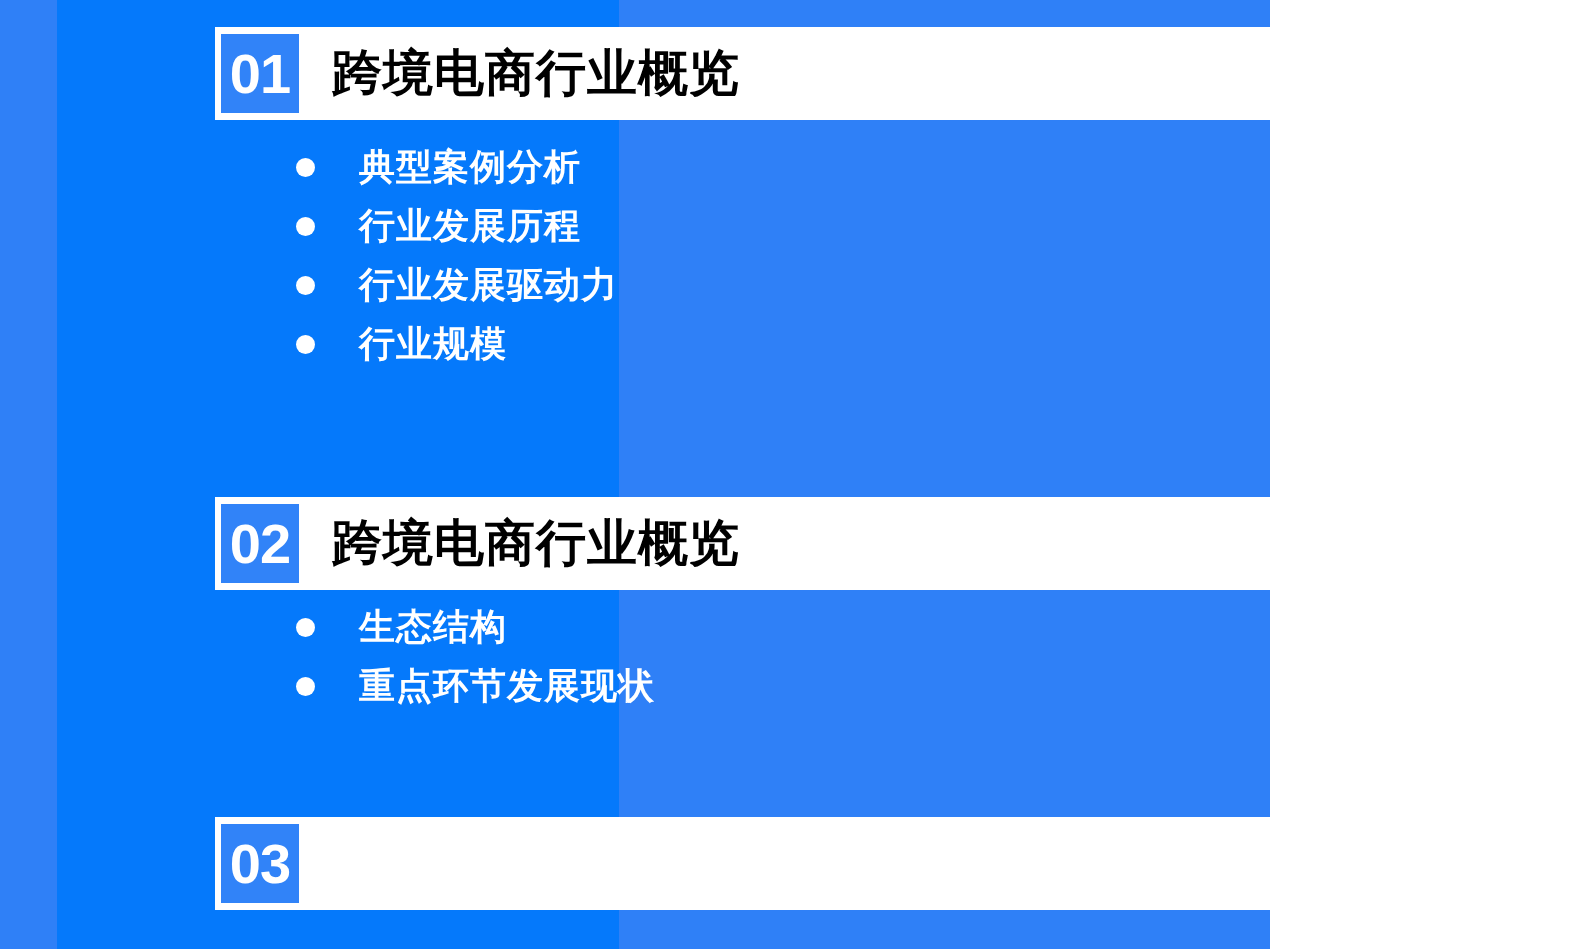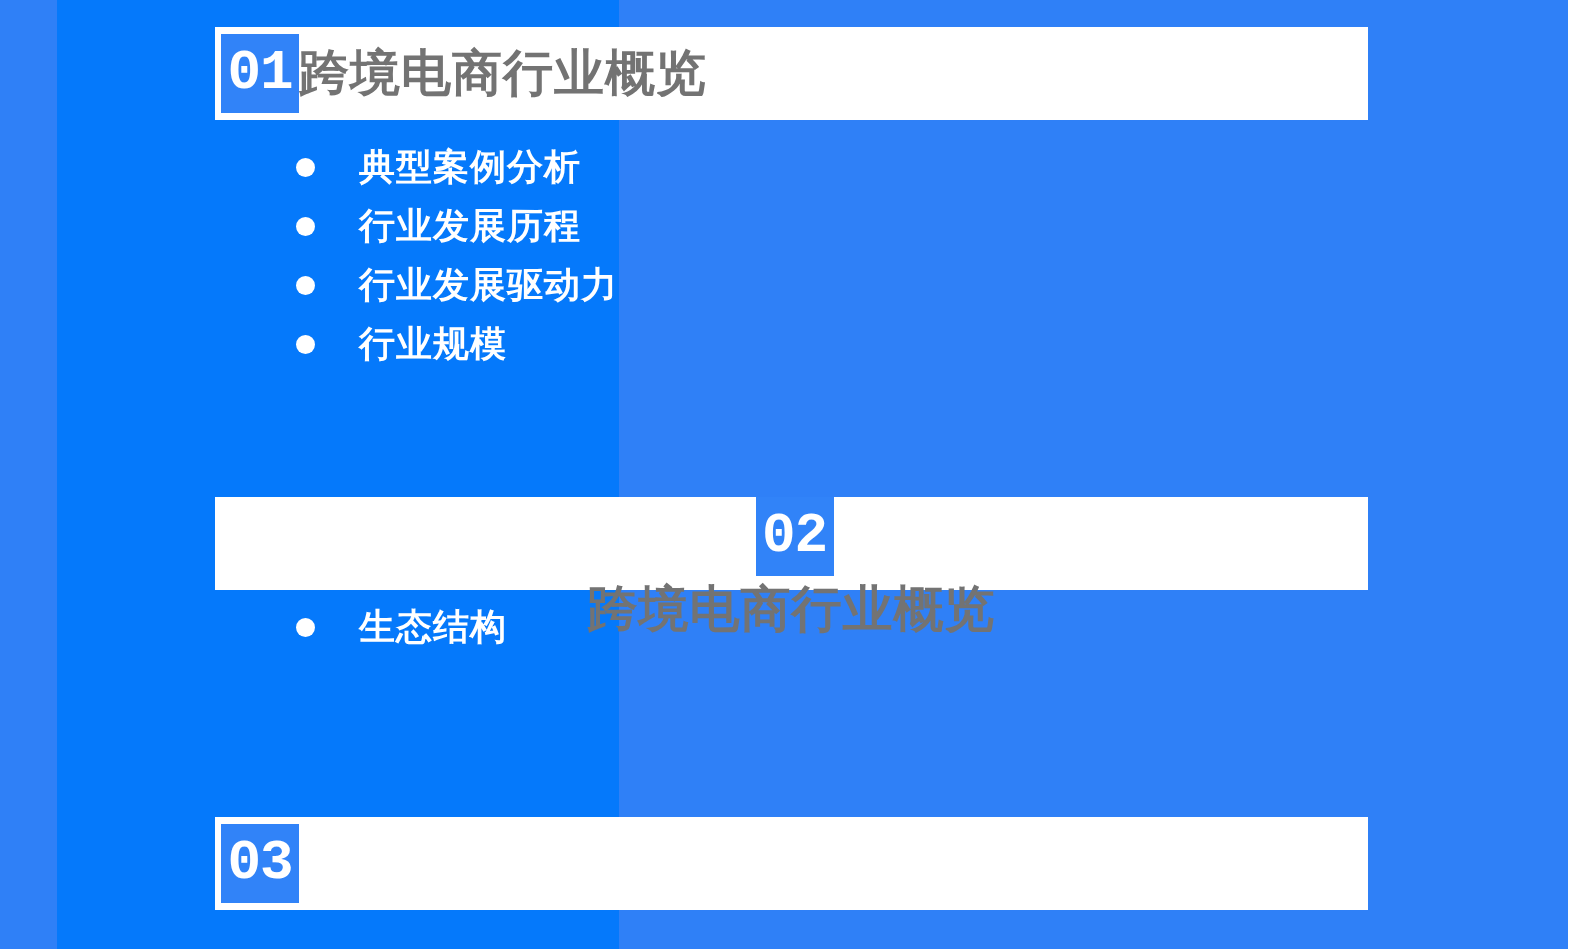--- a/index.html
+++ b/index.html
@@ -3,25 +3,25 @@
 <meta charset="utf-8">
 <title>Agenda Slide</title>
 <style>
   html, body {
     margin: 0;
     padding: 0;
     background: #ffffff;
   }
   .slide {
     position: relative;
-    width: 1568px;
+    width: 1270px;
     height: 949px;
     overflow: hidden;
     background: #ffffff;
-    font-family: Liberation Mono, monospace;
+    font-family: Liberation Sans, sans-serif;
   }
 
   
   .bg-band-light {
     position: absolute;
     top: 0;
     left: 0;
     width: 1589px;
     height: 949px;
     background: #2f80f7;
@@ -57,21 +57,22 @@
     background: #3183f8;
     color: #ffffff;
     font-size: 56px;
     font-weight: bold;
     line-height: 79px;
     text-align: center;
     letter-spacing: -1px;
     flex: 0 0 auto;
   }
   .section-title {
-    color: #737373;
+    margin-left: 33px;
+    color: #000000;
     font-size: 50px;
     font-weight: bold;
     letter-spacing: 1px;
     white-space: nowrap;
   }
 
   
   .bullet-list {
     position: absolute;
     left: 296px;
@@ -97,21 +98,21 @@
     font-size: 36px;
     font-weight: bold;
     letter-spacing: 1px;
     white-space: nowrap;
   }
 
   
   #section-1 .section-bar { top: 27px; }
   #section-1 .bullet-list { top: 138px; }
 
-  #section-2 .section-bar { top: 497px; flex-direction: column; }
+  #section-2 .section-bar { top: 497px; }
   #section-2 .bullet-list { top: 598px; }
 
   #section-3 .section-bar { top: 817px; }
 </style>
 </head>
 <body>
 
 <div class="slide">
 
   <div class="bg-band-light"></div>
@@ -145,20 +146,24 @@
   <div class="section" id="section-2">
     <div class="section-bar">
       <div class="section-badge">02</div>
       <div class="section-title">跨境电商行业概览</div>
     </div>
     <ul class="bullet-list">
       <li class="bullet-item">
         <span class="bullet-dot"></span>
         <span class="bullet-label">生态结构</span>
       </li>
+      <li class="bullet-item">
+        <span class="bullet-dot"></span>
+        <span class="bullet-label">重点环节发展现状</span>
+      </li>
     </ul>
   </div>
 
   <div class="section" id="section-3">
     <div class="section-bar">
       <div class="section-badge">03</div>
     </div>
   </div>
 
 </div>

